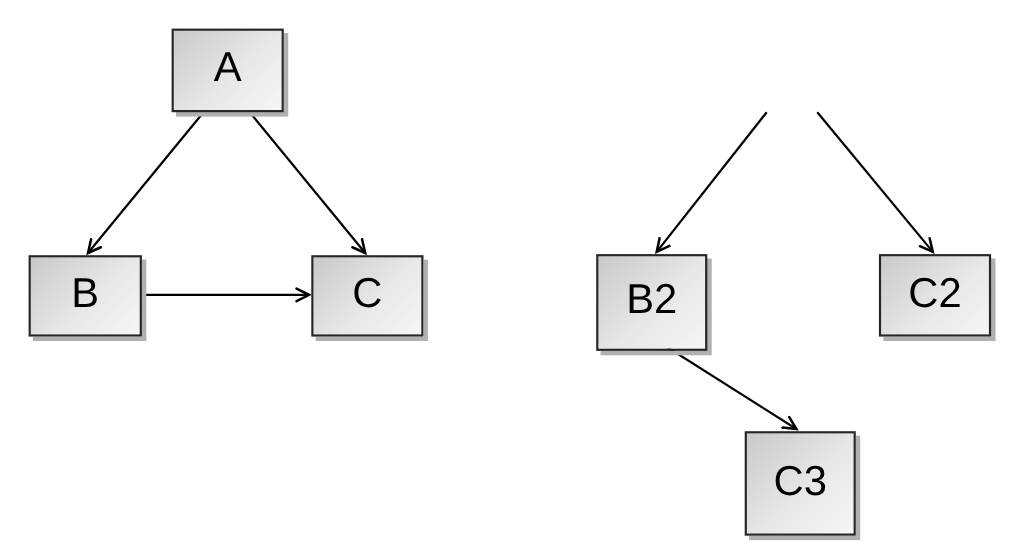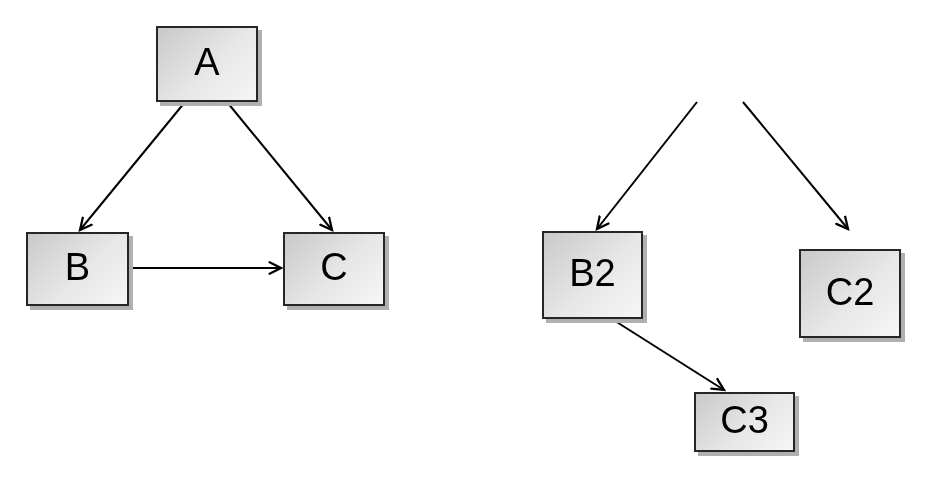--- a/index.html
+++ b/index.html
@@ -72,20 +72,20 @@
         <span class="node-label">B</span>
       </div>
       <div class="node" style="left: 283px; top: 232px; width: 102px; height: 74px;">
         <span class="node-label">C</span>
       </div>
     </div>
     <div class="graph-group">
       <div class="node" style="left: 542px; top: 231px; width: 101px; height: 88px; justify-content: center;">
         <span class="node-label">B2</span>
       </div>
-      <div class="node" style="left: 799px; top: 249px; width: 102px; height: 89px; text-align: right;">
+      <div class="node" style="left: 799px; top: 231px; width: 102px; height: 75px; text-align: right;">
         <span class="node-label">C2</span>
       </div>
-      <div class="node" style="left: 694px; top: 392px; width: 101px; height: 60px;">
+      <div class="node" style="left: 677px; top: 392px; width: 101px; height: 95px;">
         <span class="node-label">C3</span>
       </div>
     </div>
   </div>
 
 </body></html>

